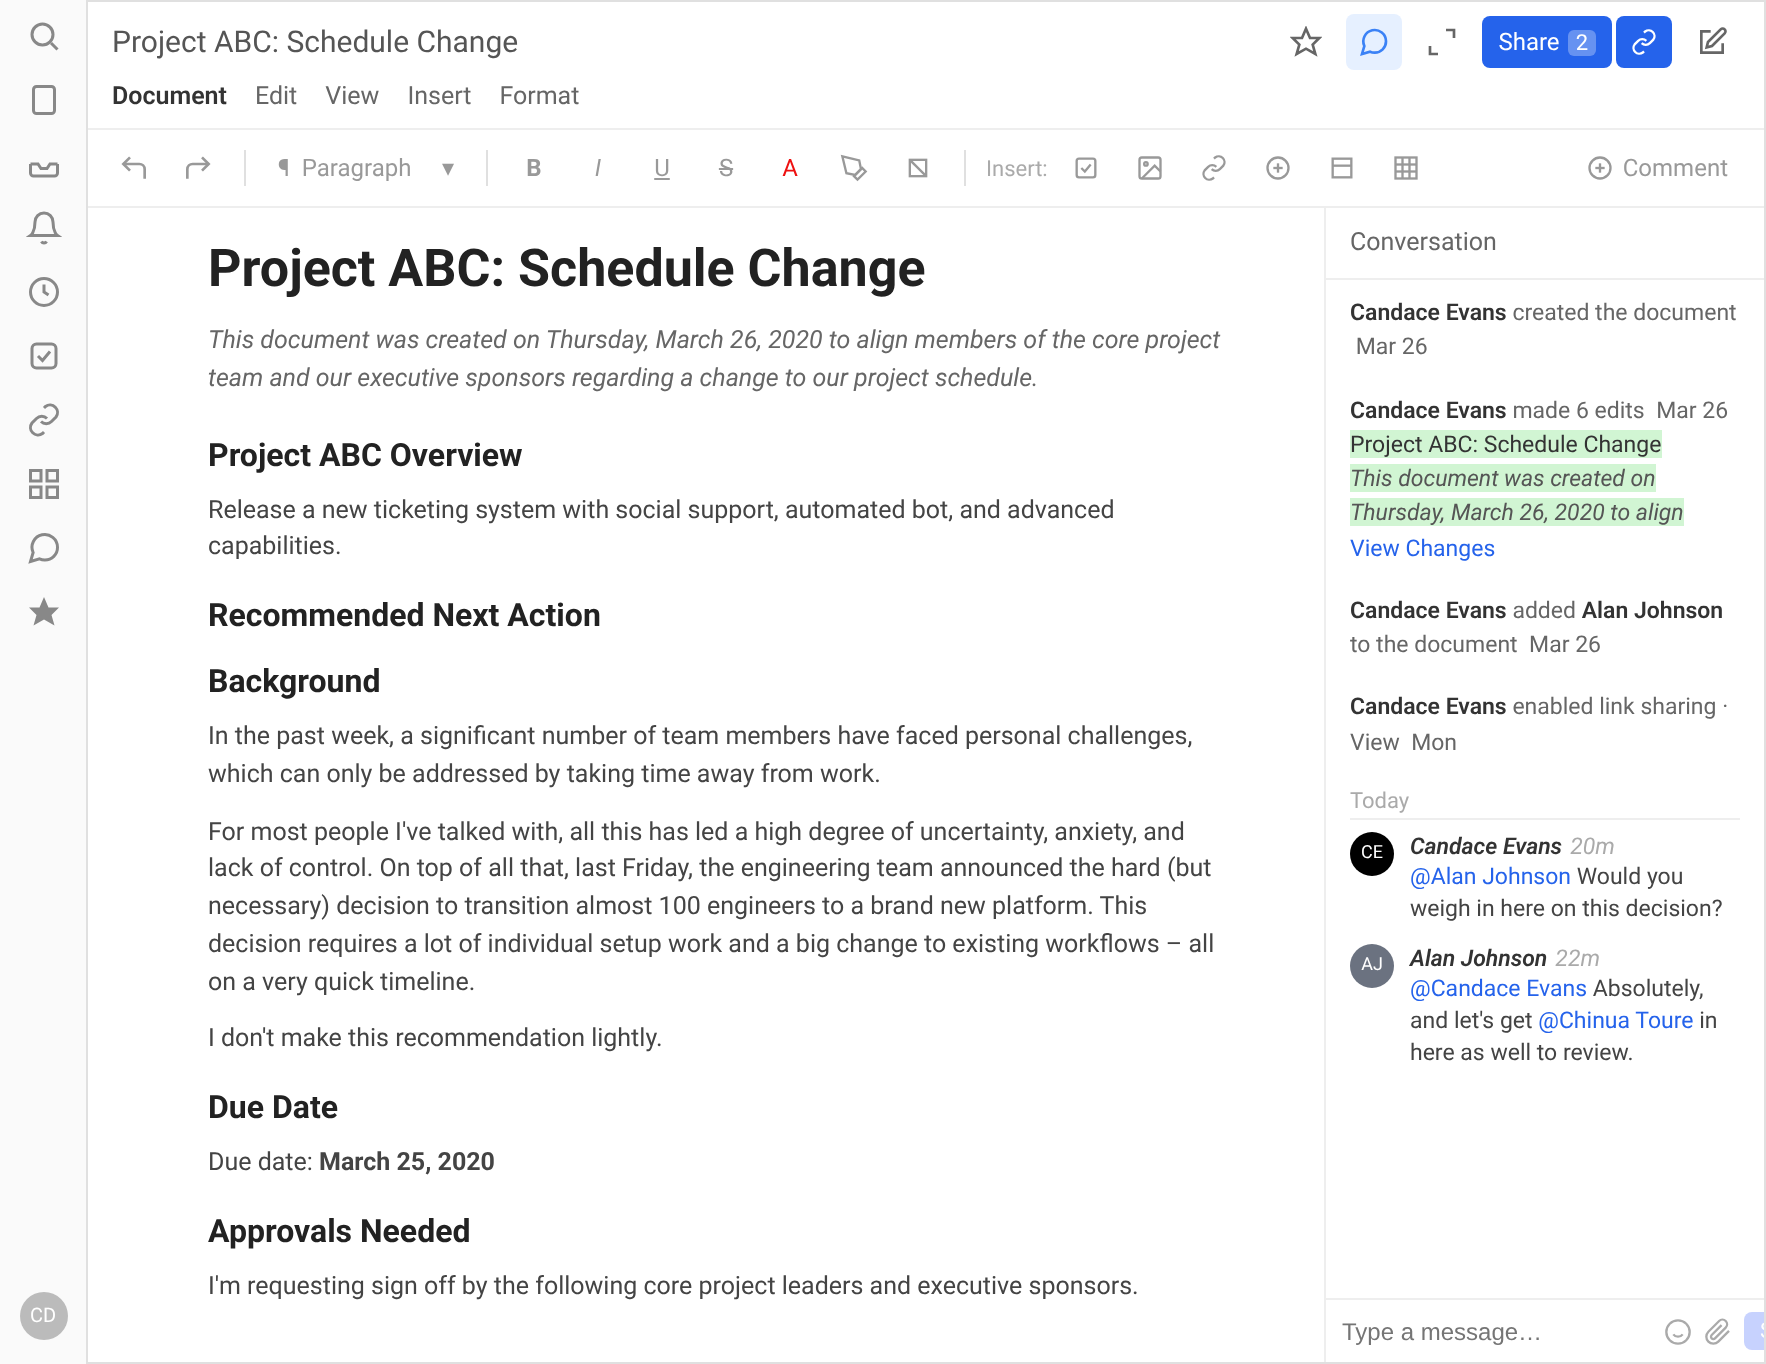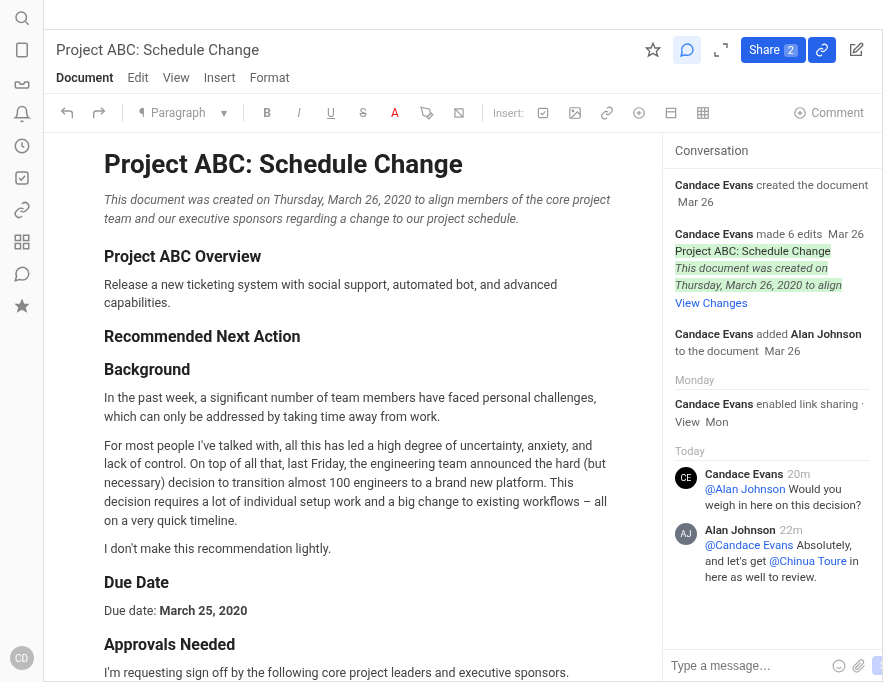--- a/index.html
+++ b/index.html
@@ -1,21 +1,21 @@
 <!DOCTYPE html>
 <html><head>
 <meta charset="utf-8">
 <style>
 * { box-sizing: border-box; margin: 0; padding: 0; }
 body { font-family: -apple-system, BlinkMacSystemFont, "Segoe UI", Roboto, sans-serif; font-size: 13px; color: #333; width: 883px; height: 682px; overflow: hidden; background: #fff; }
 .app { display: flex; height: 100%; }
 .leftbar { width: 44px; background: #fafafa; border-right: 1px solid #e0e0e0; display: flex; flex-direction: column; align-items: center; padding-top: 8px; gap: 12px; }
 .leftbar .icon { width: 20px; height: 20px; display: flex; align-items: center; justify-content: center; color: #888; cursor: pointer; }
 .leftbar .avatar-small { margin-top: auto; margin-bottom: 12px; width: 24px; height: 24px; border-radius: 50%; background: #bbb; color: #fff; font-size: 10px; display: flex; align-items: center; justify-content: center; }
-.main { flex: 1; display: flex; flex-direction: column; border: 1px solid #e0e0e0; border-left: none; margin-top: 29px; }
+.main { flex: 1; display: flex; flex-direction: column; border: 1px solid #e0e0e0; border-left: none; }
 .header { padding: 6px 12px 0 12px; border-bottom: 1px solid #eee; }
 .header-row1 { display: flex; align-items: center; }
 .doc-title { font-size: 15px; color: #555; font-weight: 400; flex: 1; }
 .header-actions { display: flex; align-items: center; gap: 6px; }
 .header-actions .hbtn { width: 28px; height: 28px; display: flex; align-items: center; justify-content: center; border-radius: 4px; cursor: pointer; color: #666; }
 .header-actions .hbtn.active { background: #e6f0ff; color: #3b82f6; }
 .share-btn { background: #2563eb; color: #fff; border-radius: 4px; height: 26px; display: flex; align-items: center; padding: 0 8px; font-size: 12px; cursor: pointer; gap: 4px; }
 .share-btn .count { background: rgba(255,255,255,0.3); padding: 0 4px; border-radius: 3px; font-size: 11px; }
 .share-link { background: #2563eb; color: #fff; width: 28px; height: 26px; border-radius: 4px; display: flex; align-items: center; justify-content: center; cursor: pointer; margin-left: -4px; }
 .menubar { display: flex; gap: 14px; padding: 6px 0 8px 0; font-size: 12.5px; color: #666; }
@@ -39,21 +39,21 @@
 .convo-block { margin-bottom: 14px; color: #666; font-size: 11.5px; line-height: 1.5; }
 .convo-block .author { font-weight: 600; color: #333; }
 .convo-block .hl-title { background: #d1f5d3; color: #333; display: inline; }
 .convo-block .hl-body { background: #d1f5d3; font-style: italic; color: #555; display: inline; }
 .convo-block .link { color: #2563eb; cursor: pointer; }
 .day-label { color: #aaa; font-size: 11px; margin: 10px 0 6px 0; border-bottom: 1px solid #eee; padding-bottom: 2px; }
 .msg-row { display: flex; gap: 8px; margin-bottom: 10px; }
 .msg-avatar { width: 22px; height: 22px; border-radius: 50%; color: #fff; font-size: 9px; display: flex; align-items: center; justify-content: center; flex-shrink: 0; }
 .msg-avatar.ce { background: #000000; }
 .msg-avatar.aj { background: #6b7280; }
-.msg-content .msg-head { font-size: 11.5px; }
+.msg-content .msg-head { font-size: 11.5px; font-style: italic; }
 .msg-content .msg-head .author { font-weight: 600; color: #333; }
 .msg-content .msg-head .time { color: #aaa; margin-left: 4px; }
 .msg-content .msg-body { font-size: 11.5px; color: #444; line-height: 1.4; }
 .msg-content .msg-body .at { color: #2563eb; cursor: pointer; }
 .convo-input { border-top: 1px solid #eee; padding: 6px 8px; display: flex; align-items: center; gap: 6px; }
 .convo-input input { flex: 1; border: none; outline: none; font-size: 12px; color: #666; }
 .convo-input .send { background: #c7d2fe; color: #fff; border-radius: 4px; padding: 3px 8px; font-size: 11px; cursor: pointer; }
 svg { display: block; }
 </style>
 </head>
@@ -289,21 +289,20 @@
         <div class="convo-header">Conversation</div>
         <div class="convo-body">
           <div class="convo-block"><span class="author">Candace Evans</span><span> created the document</span> &nbsp;<span>Mar 26</span></div>
           <div class="convo-block">
             <span class="author">Candace Evans</span><span> made 6 edits</span> &nbsp;<span>Mar 26</span><br>
             <span class="hl-title">Project ABC: Schedule Change</span><br>
             <span class="hl-body">This document was created on Thursday, March 26, 2020 to align</span><br>
             <span class="link">View Changes</span>
           </div>
           <div class="convo-block"><span class="author">Candace Evans</span><span> added </span><span class="author">Alan Johnson</span><span> to the document</span> &nbsp;<span>Mar 26</span></div>
-          <div class="day-label">Monday</div>
           <div class="convo-block"><span class="author">Candace Evans</span><span> enabled link sharing · View</span> &nbsp;<span>Mon</span></div>
           <div class="day-label">Today</div>
           <div class="msg-row">
             <div class="msg-avatar ce">CE</div>
             <div class="msg-content">
               <div class="msg-head"><span class="author">Candace Evans</span><span class="time">20m</span></div>
               <div class="msg-body"><span class="at">@Alan Johnson</span><span> Would you weigh in here on this decision?</span></div>
             </div>
           </div>
           <div class="msg-row">

